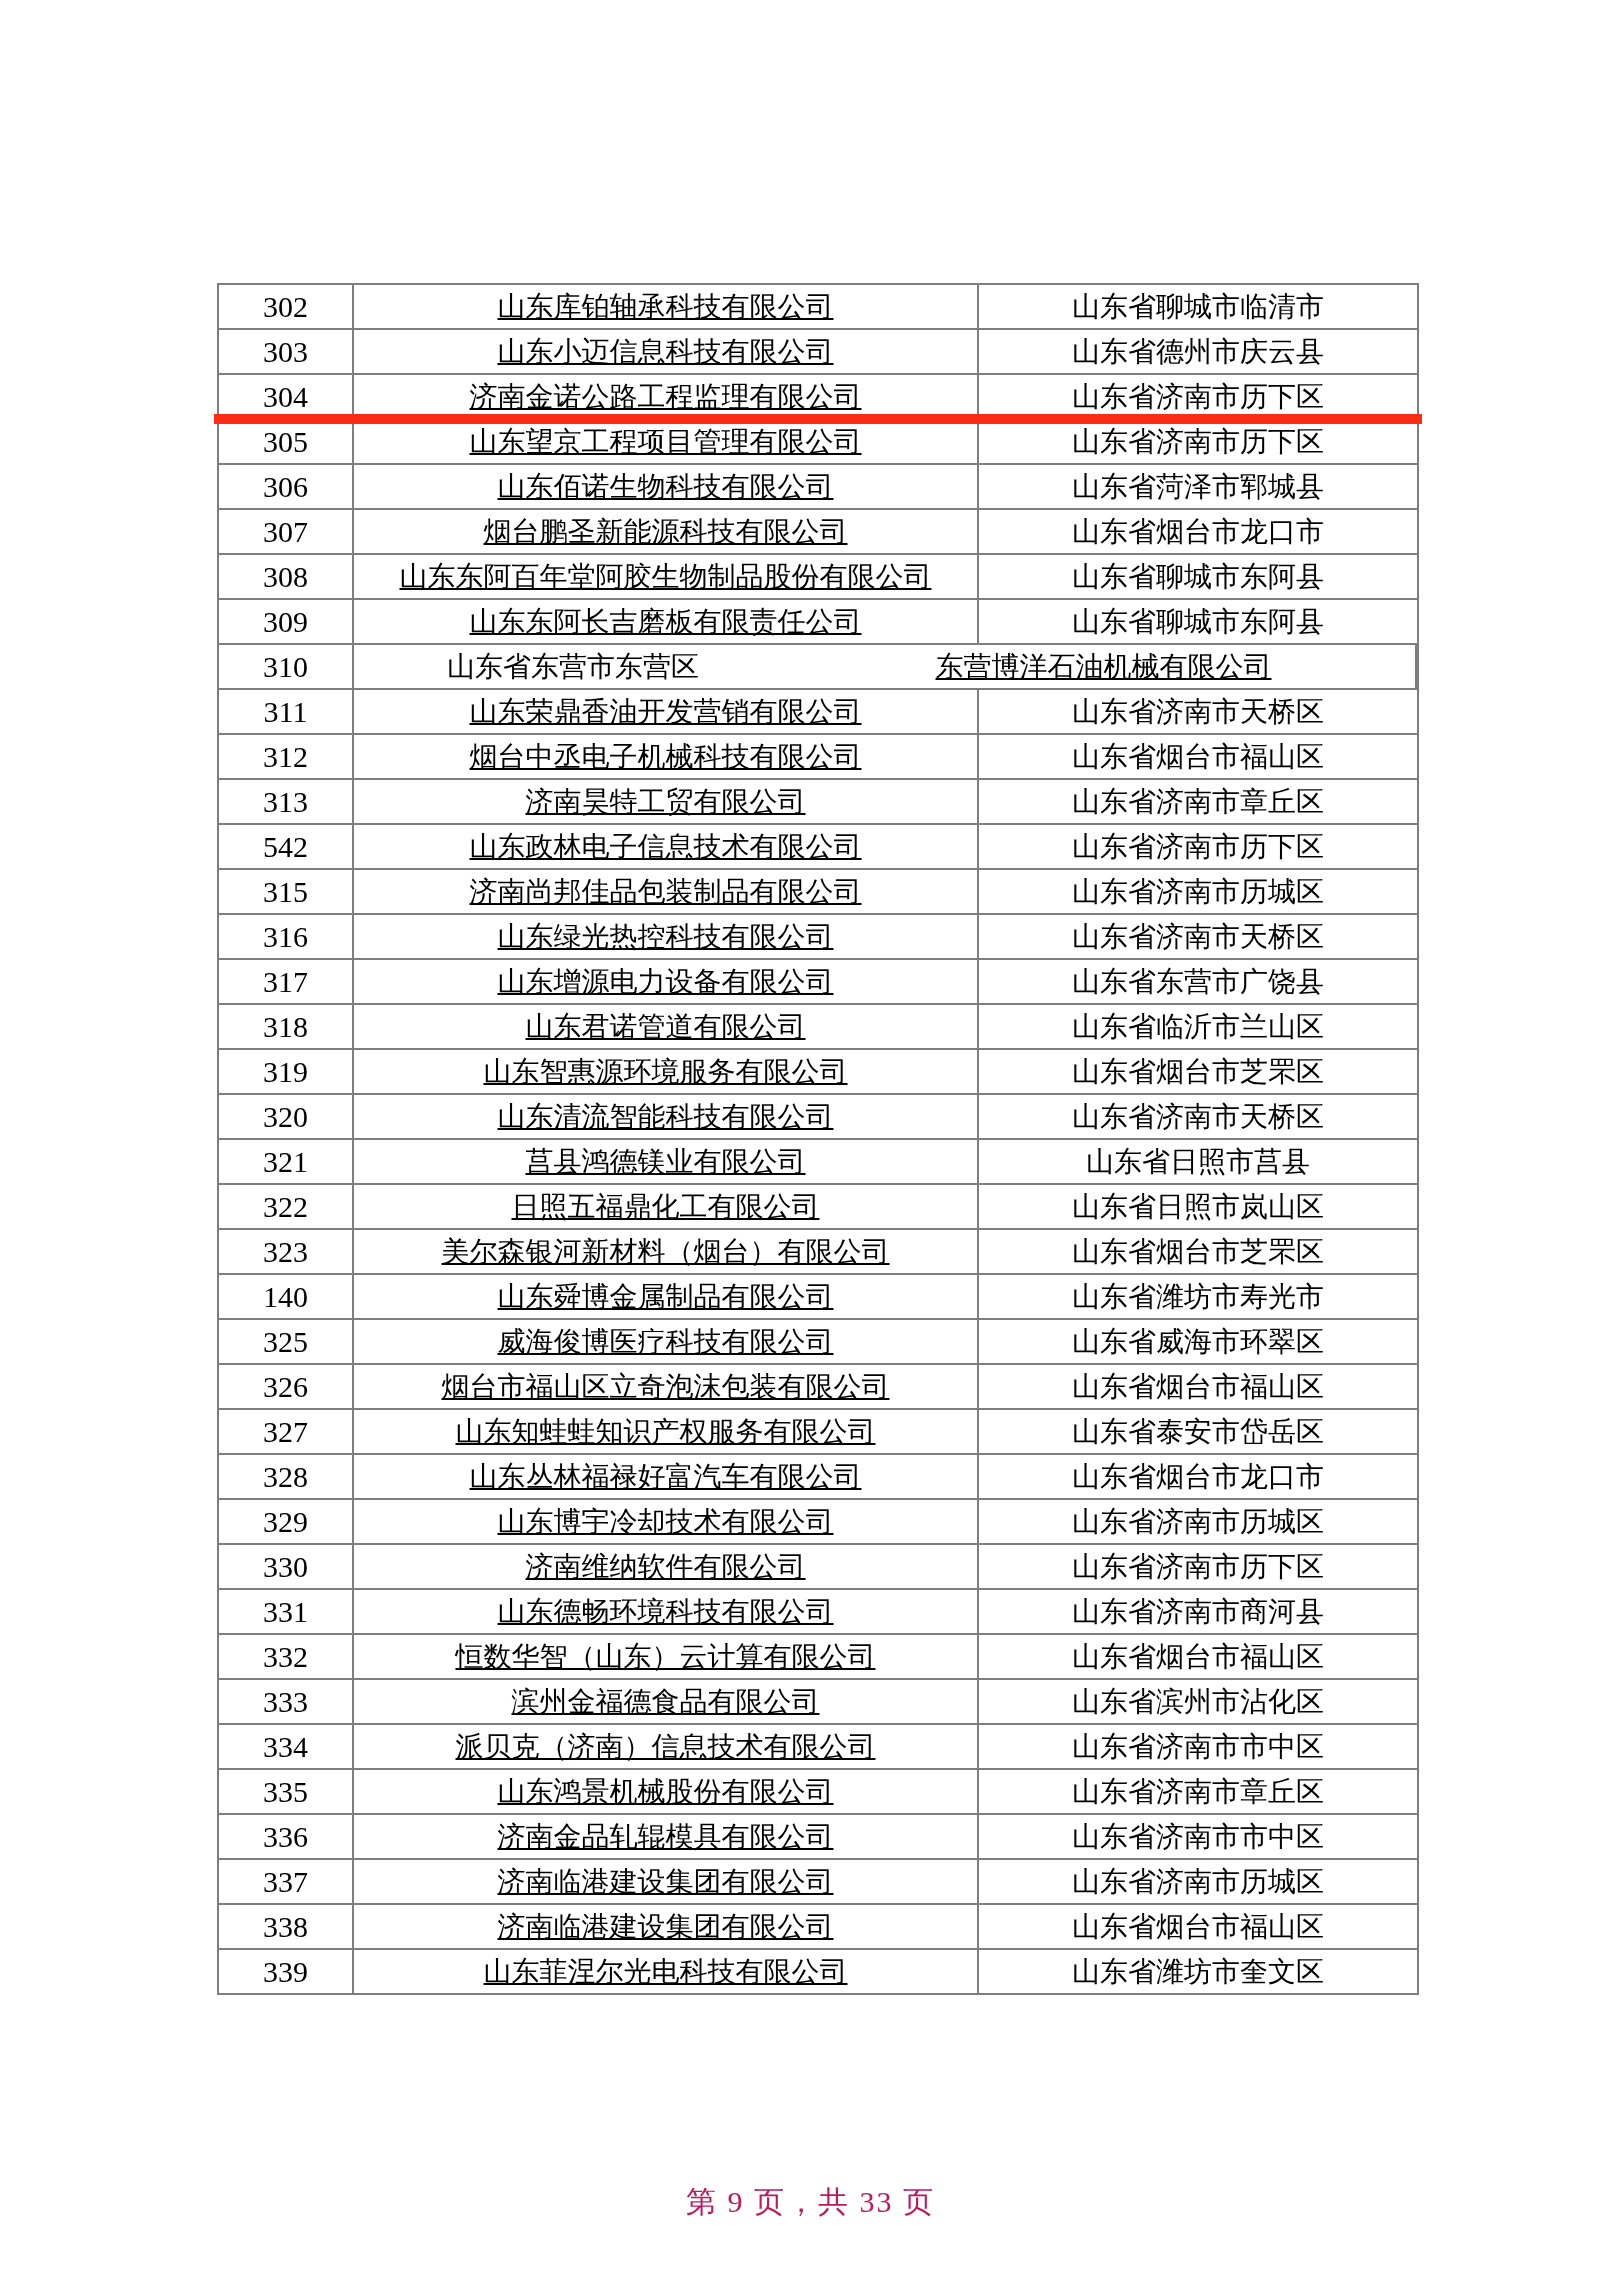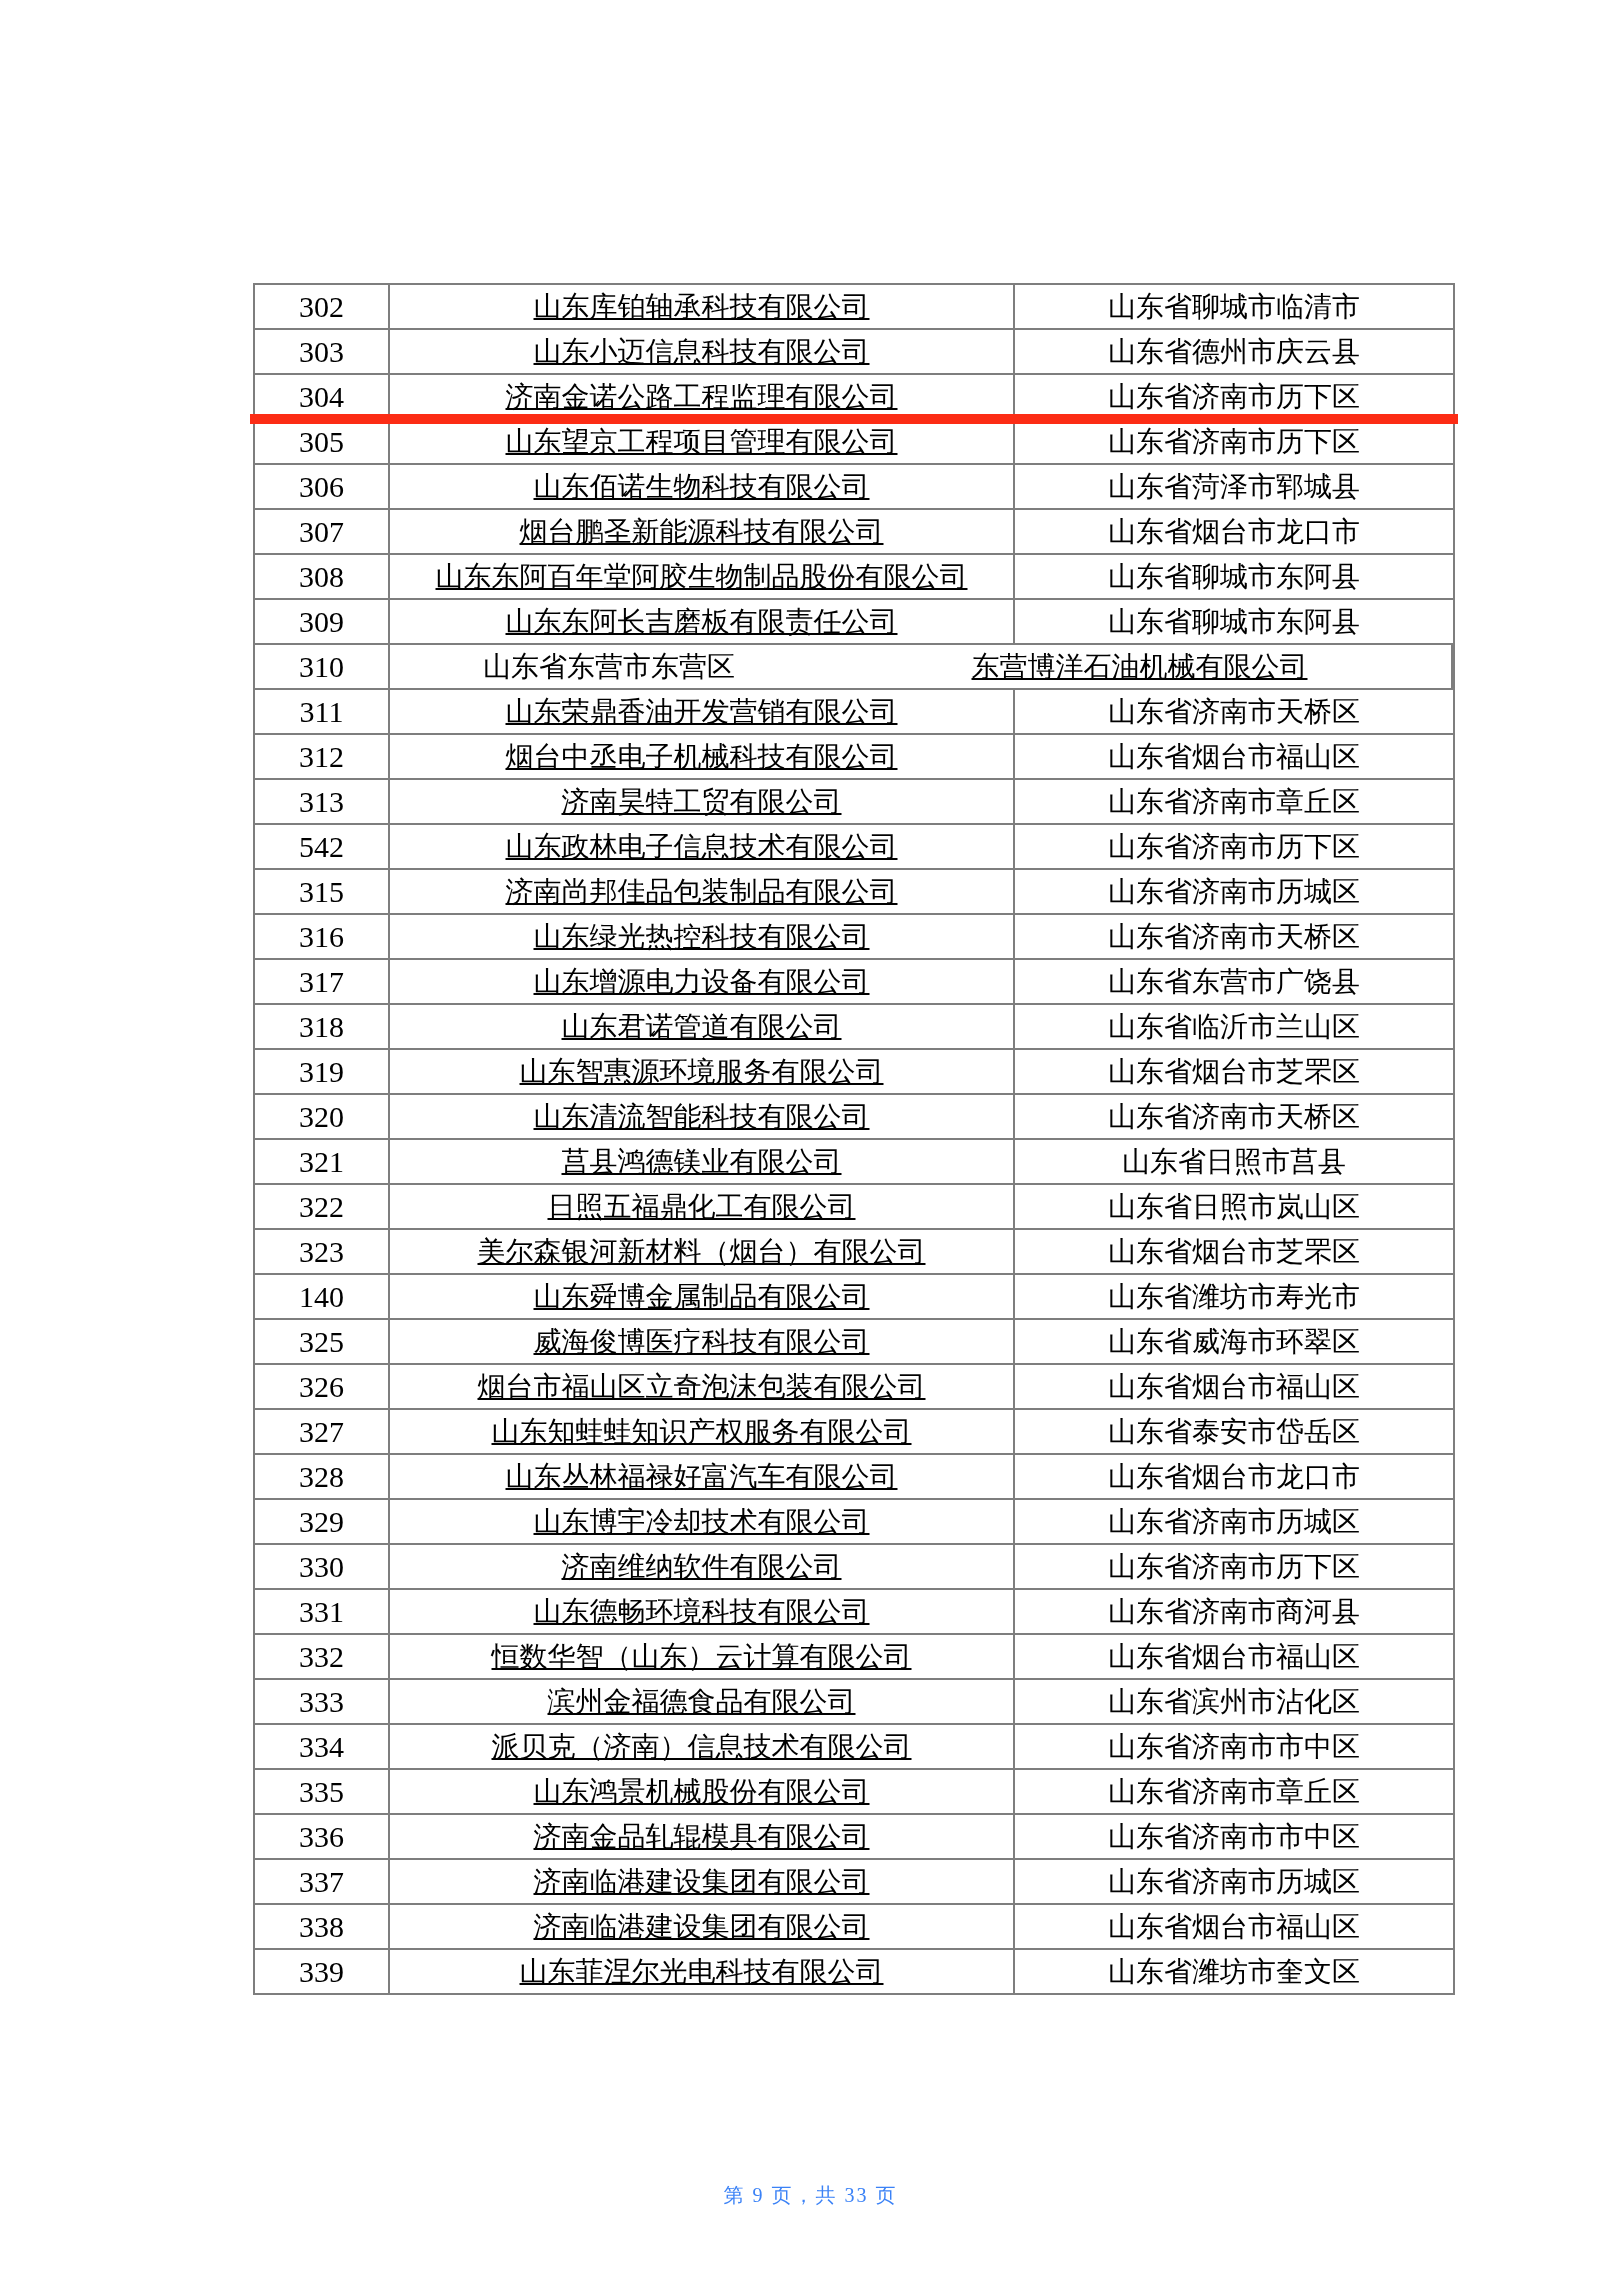--- a/index.html
+++ b/index.html
@@ -20,21 +20,20 @@
     inset: 0;
     background: #ffffff;
   }
   .company-table {
     position: absolute;
     left: 217px;
     top: 283px;
     width: 1198px;
     border: 2.9px solid #7e7e7e;
     background: #ffffff;
-    margin-left: 36px;
   }
   .row {
     position: relative;
     display: flex;
     align-items: stretch;
     height: 43px;
     border-bottom: 2px solid #7e7e7e;
   }
   .row:last-child {
     border-bottom: none;
@@ -73,23 +72,23 @@
     height: 9.8px;
     background: #fc2c15;
     z-index: 3;
   }
   .page-footer {
     position: absolute;
     left: 0;
     top: 2182px;
     width: 100%;
     text-align: center;
-    font-size: 20px;
+    font-size: 30px;
     letter-spacing: 2px;
-    color: #3b82f6;
+    color: #be185d;
   }
 </style>
 </head>
 <body>
 
 <div class="page">
 
   <div class="company-table">
 
       <div class="row">

